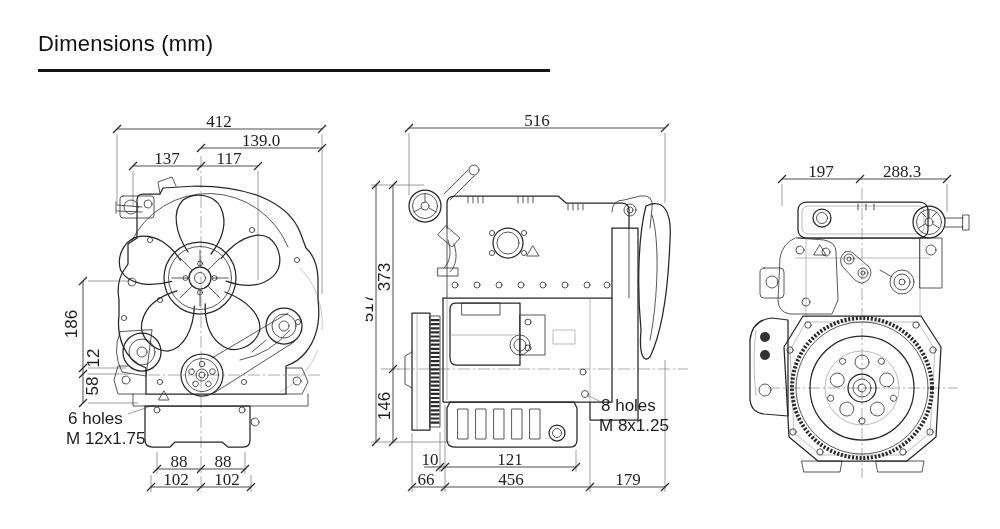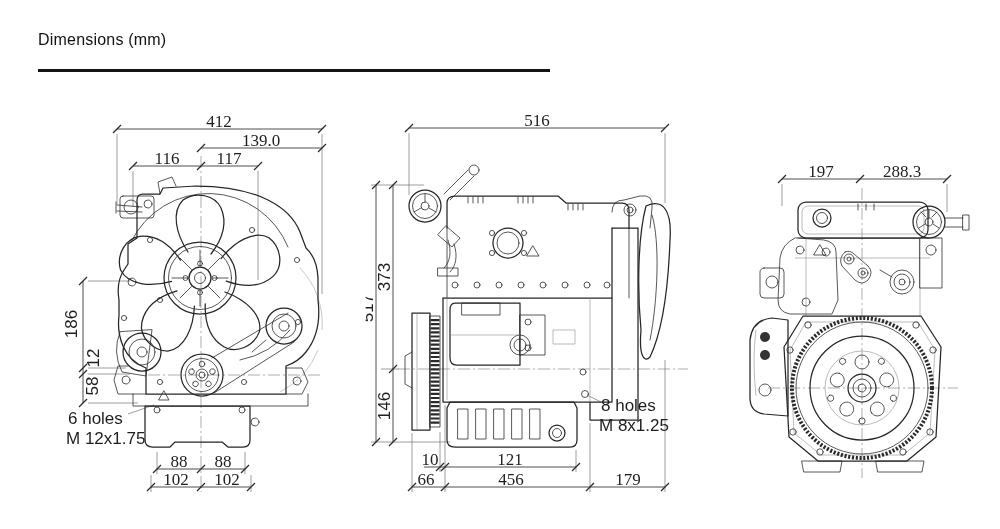--- a/index.html
+++ b/index.html
@@ -1,19 +1,19 @@
 <!DOCTYPE html>
 <html><head>
 <meta charset="utf-8">
 <style>
   html,body{margin:0;padding:0;background:#fff;}
   #canvas{position:relative;width:1000px;height:529px;background:#fff;overflow:hidden;
           font-family:"Liberation Sans", sans-serif;color:#1d1d1d;}
   #art{position:absolute;left:0;top:0;}
-  .ttl{position:absolute;left:38px;top:31px;font-size:16px;letter-spacing:.2px;color:#111;}
+  .ttl{position:absolute;left:38px;top:31px;font-size:22px;letter-spacing:.2px;color:#111;}
   .rule{position:absolute;left:38px;top:69px;width:512px;height:3px;background:#141414;}
   .dimh,.dimv,.note{position:absolute;font-size:17px;color:#1e1e1e;white-space:nowrap;line-height:1;}
   .dimh{transform:translate(-50%,-50%);font-family:Liberation Serif, serif;}
   .dimv{transform:translate(-50%,-50%) rotate(-90deg);}
   .clip517{clip-path:inset(42% 0 0 0);}
   .note{line-height:1;}
   svg *{vector-effect:non-scaling-stroke;}
   .dl{stroke:#3a3a3a;stroke-width:.9;fill:none;}
   .tk{stroke:#2c2c2c;stroke-width:1.2;fill:none;}
   .ex{stroke:#6a6a6a;stroke-width:.65;fill:none;}
@@ -418,21 +418,21 @@
       </g>
       <g>
         <path class="o2" d="M802,461 L842,461 L840,472 L804,472 Z"></path>
         <path class="o2" d="M876,461 L924,461 L922,472 L878,472 Z"></path>
       </g>
     </g>
   </svg>
 
   <div class="dimh" style="left:219px;top:121px">412</div>
   <div class="dimh" style="left:261px;top:140px">139.0</div>
-  <div class="dimh" style="left:167px;top:158px">116</div>
+  <div class="dimh" style="left:167px;top:158px">137</div>
   <div class="dimh" style="left:229px;top:158px">117</div>
   <div class="dimv" style="left:71px;top:324px">186</div>
   <div class="dimv" style="left:93px;top:358px">12</div>
   <div class="dimv" style="left:92px;top:386px">58</div>
   <div class="dimh" style="left:179px;top:461px">88</div>
   <div class="dimh" style="left:223px;top:461px">88</div>
   <div class="dimh" style="left:176px;top:479px">102</div>
   <div class="dimh" style="left:227px;top:479px">102</div>
   <div class="note" style="left:68px;top:410px">6 holes</div>
   <div class="note" style="left:66px;top:430px">M 12x1.75</div>

